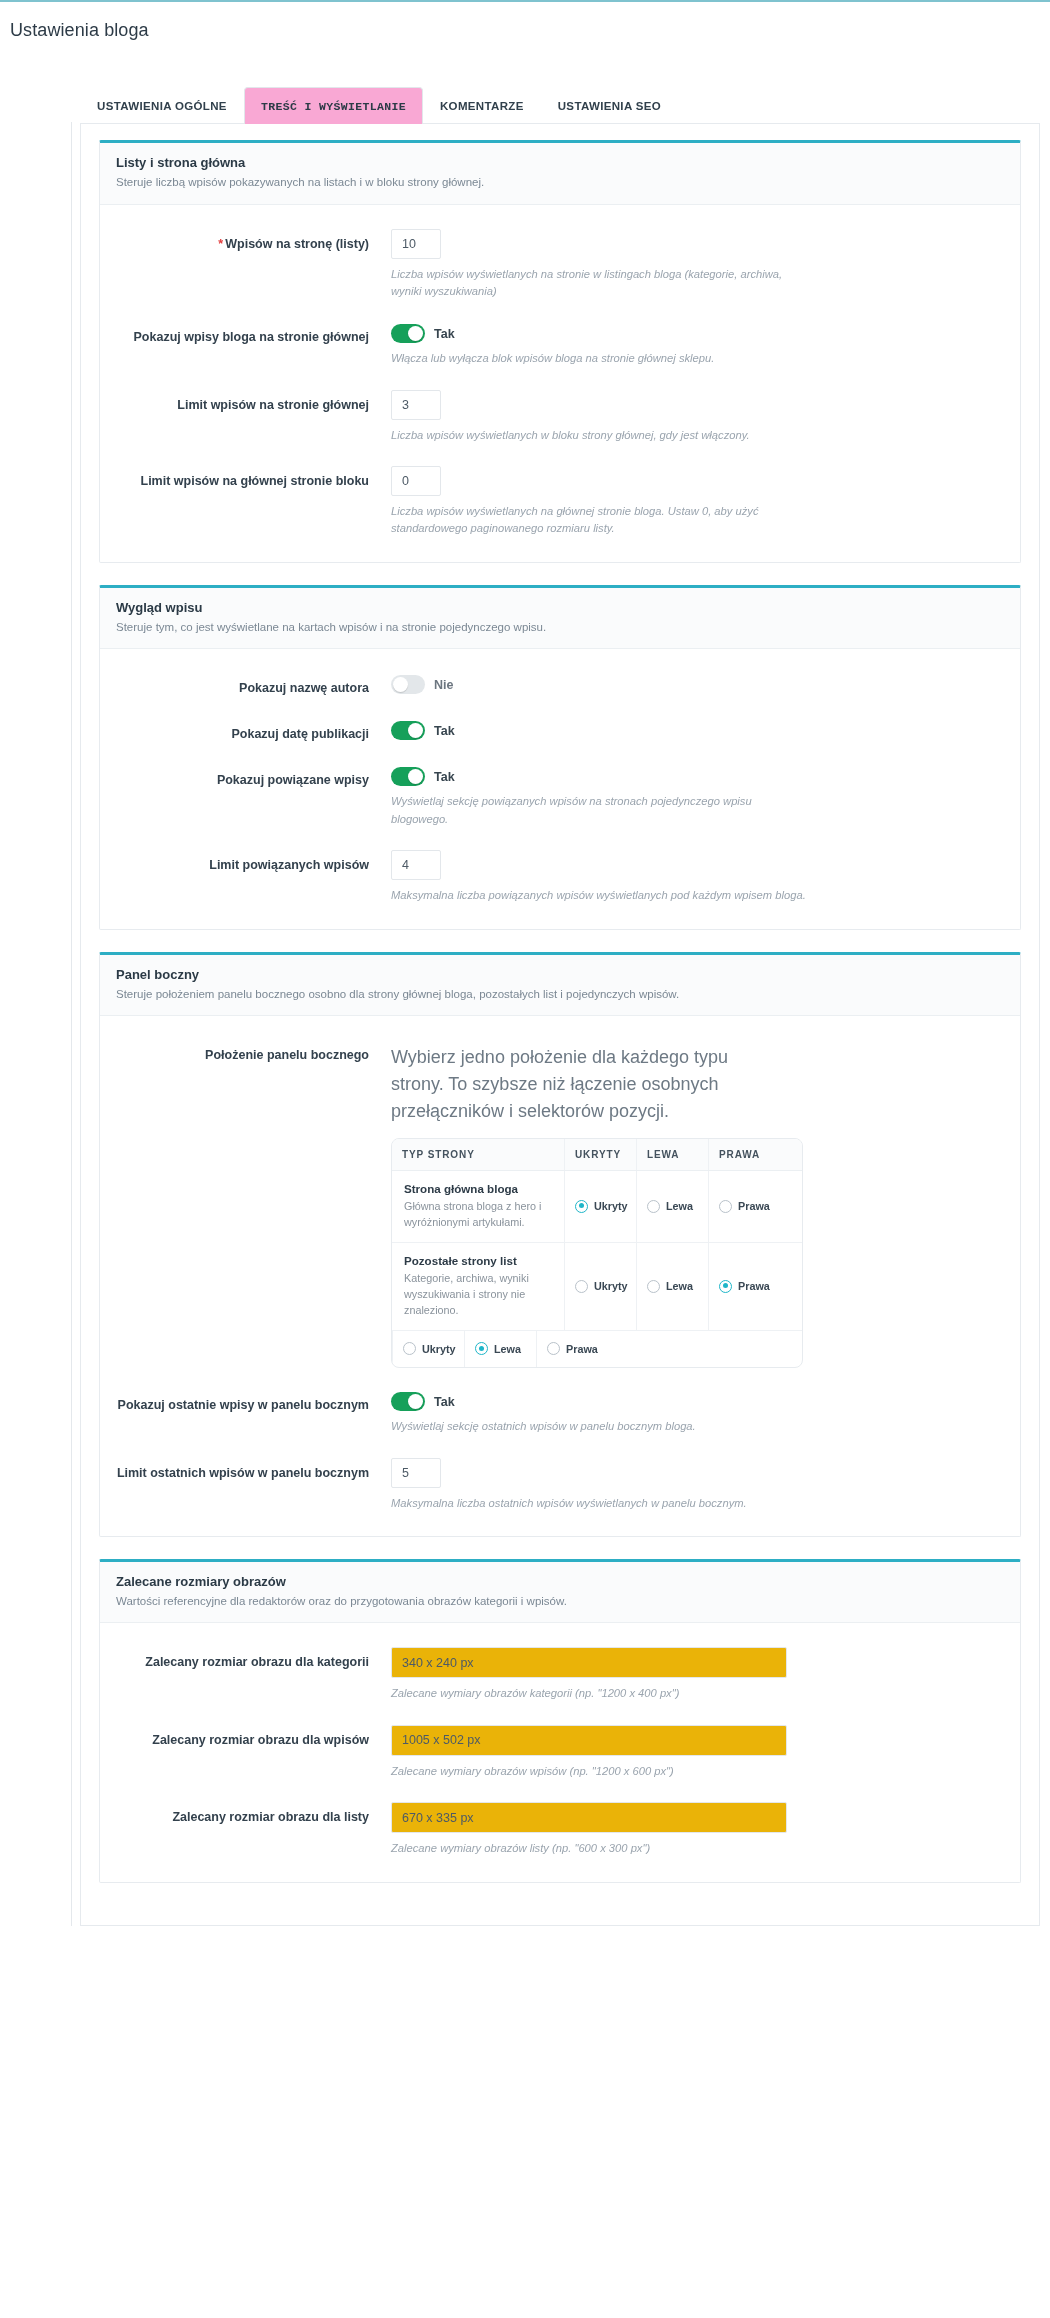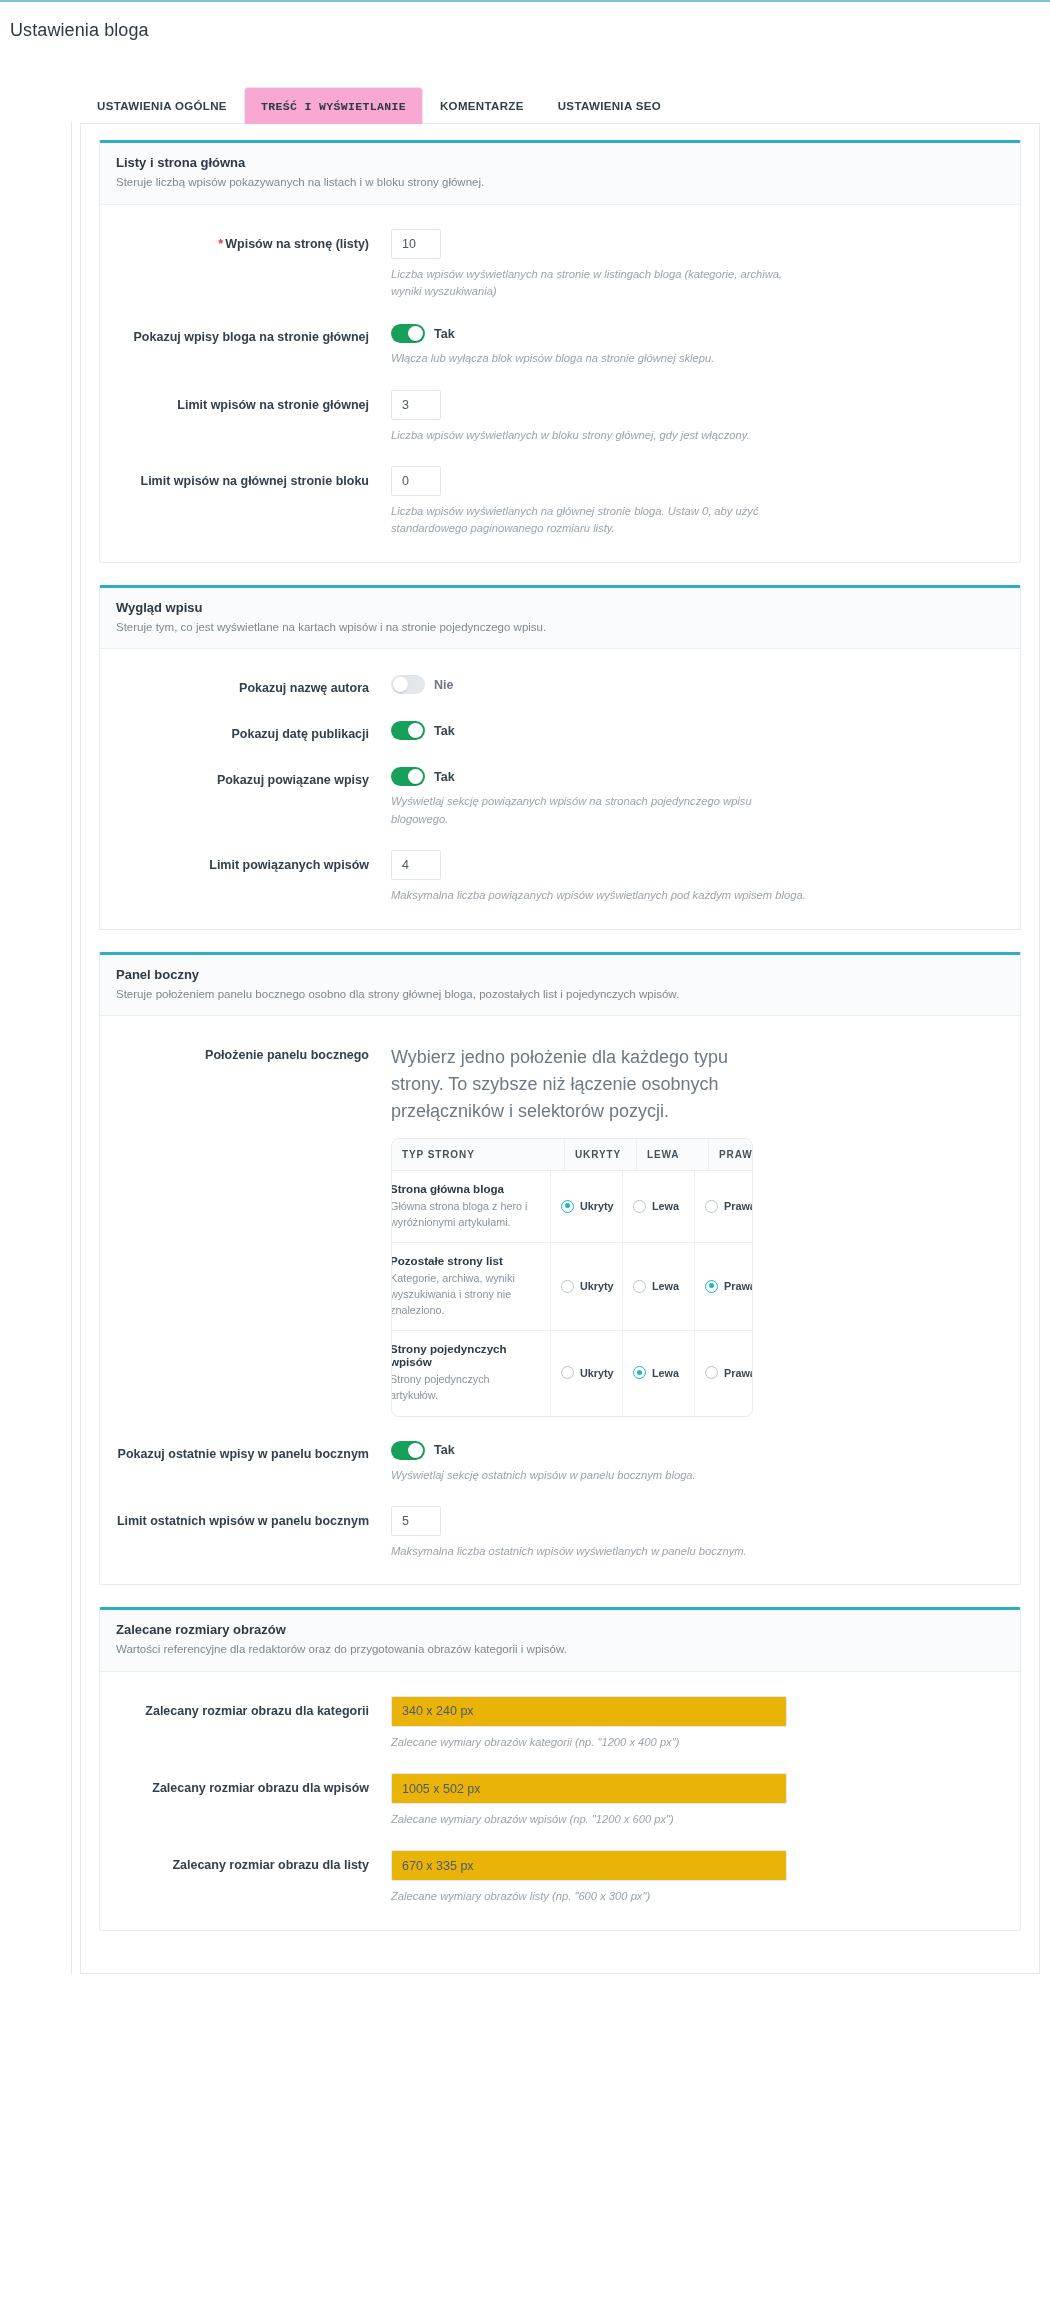--- a/index.html
+++ b/index.html
@@ -184,40 +184,39 @@
   .intro {
     font-size: 18px;
     color: #6d7984;
     line-height: 1.5;
     max-width: 390px;
     margin: 4px 0 13px 0;
   }
   .pos-table {
     border: 1px solid #e7ebef;
     border-radius: 8px;
-    width: 362px;
+    width: 412px;
     overflow: hidden;
     background: #fff;
   }
   .pt-head {
     display: flex;
     background: #fafbfc;
     border-bottom: 1px solid #ebeff2;
   }
   .pt-head .c {
     font-size: 10px;
     font-weight: 700;
     letter-spacing: .9px;
     color: #44525e;
     padding: 10px 10px;
   }
   .pt-row {
     display: flex;
     border-bottom: 1px solid #eef1f4;
-    justify-content: center;
   }
   .pt-row:last-child { border-bottom: none; }
   .c-type { flex: 0 0 172px; padding: 11px 12px 12px 12px; }
   .c-opt  { flex: 0 0 72px; padding: 11px 4px 12px 10px; border-left: 1px solid #eef1f4; display: flex; align-items: center; }
   .pt-head .c-opt { align-items: center; }
   .pt-name { font-size: 11.6px; font-weight: 700; color: #2d3b47; margin-bottom: 4px; }
   .pt-desc { font-size: 10.8px; color: #8a939c; line-height: 1.45; }
 
   .radio-wrap { display: flex; align-items: center; gap: 6px; cursor: pointer; }
   .radio {
@@ -418,24 +417,20 @@
               </div>
               <div class="c-opt">
                 <span class="radio-wrap">
                   <span class="radio on"></span>
                   <span class="radio-label">Prawa</span>
                 </span>
               </div>
             </div>
 
             <div class="pt-row">
-              <div class="c-type">
-                <div class="pt-name">Strony pojedynczych wpisów</div>
-                <div class="pt-desc">Strony pojedynczych artykułów.</div>
-              </div>
               <div class="c-opt">
                 <span class="radio-wrap">
                   <span class="radio"></span>
                   <span class="radio-label">Ukryty</span>
                 </span>
               </div>
               <div class="c-opt">
                 <span class="radio-wrap">
                   <span class="radio on"></span>
                   <span class="radio-label">Lewa</span>

